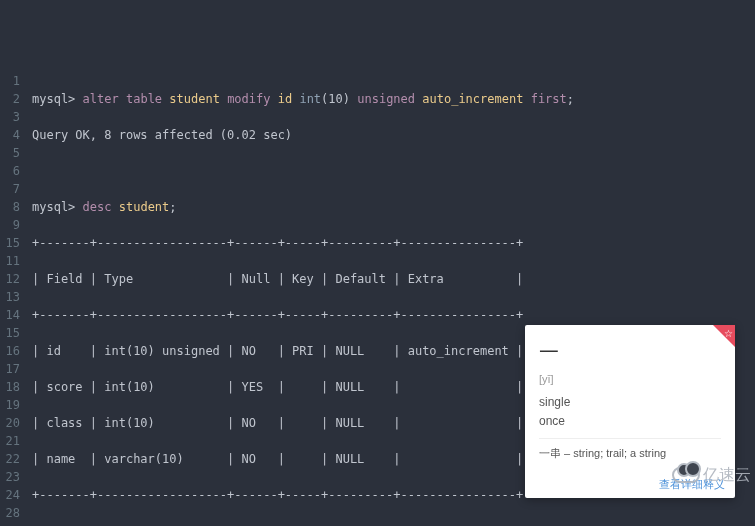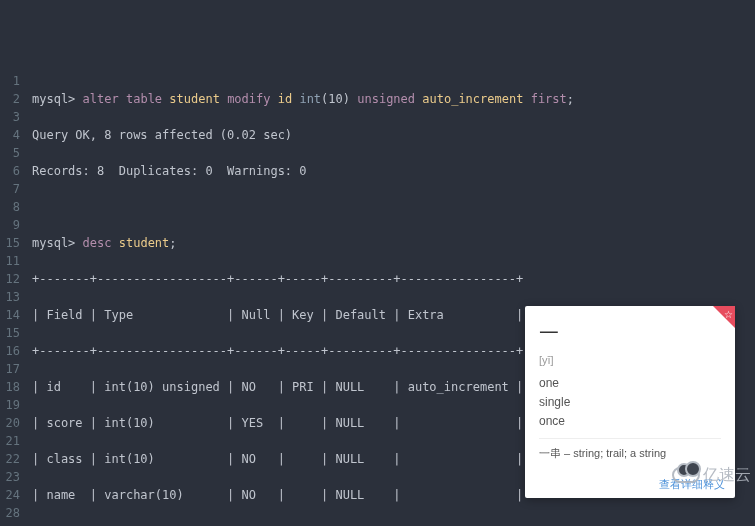--- a/index.html
+++ b/index.html
@@ -102,21 +102,20 @@
 </head>
 <body>
 
 
 
 <div class="code-area">
 <div class="gutter"><div>1</div><div>2</div><div>3</div><div>4</div><div>5</div><div>6</div><div>7</div><div>8</div><div>9</div><div>15</div><div>11</div><div>12</div><div>13</div><div>14</div><div>15</div><div>16</div><div>17</div><div>18</div><div>19</div><div>20</div><div>21</div><div>22</div><div>23</div><div>24</div><div>28</div><div>26</div></div>
 <div class="lines">
 <div><span class="prompt">mysql&gt;</span> <span class="kw">alter</span> <span class="kw">table</span> <span class="id">student</span> <span class="kw">modify</span> <span class="id">id</span> <span class="fn">int</span><span>(10)</span> <span class="kw">unsigned</span> <span class="id">auto_increment</span> <span class="kw">first</span><span>;</span></div>
 <div>Query OK, 8 rows affected (0.02 sec)</div>
-<div>Records: 8  Duplicates: 0  Warnings: 0</div>
 <div> </div>
 <div><span class="prompt">mysql&gt;</span> <span class="kw">desc</span> <span class="id">student</span><span>;</span></div>
 <div>+-------+------------------+------+-----+---------+----------------+</div>
 <div>| Field | Type             | Null | Key | Default | Extra          |</div>
 <div>+-------+------------------+------+-----+---------+----------------+</div>
 <div>| id    | int(10) unsigned | NO   | PRI | NULL    | auto_increment |</div>
 <div>| score | int(10)          | YES  |     | NULL    |                |</div>
 <div>| class | int(10)          | NO   |     | NULL    |                |</div>
 <div>| name  | varchar(10)      | NO   |     | NULL    |                |</div>
 <div>+-------+------------------+------+-----+---------+----------------+</div>
@@ -139,21 +138,20 @@
 </div>
 </div>
 
 <div class="dict-popup">
   <div class="dict-star"></div>
   <div class="dict-star-icon">☆</div>
   <div class="dict-body">
     <div class="dict-headword">一</div>
     <div class="dict-pron">[yī]</div>
     <div class="dict-defs">
-      <div>one</div>
       <div>single</div>
       <div>once</div>
     </div>
     <hr class="dict-hr">
     <div class="dict-compounds">
       <div>一串 – string; trail; a string</div>
     </div>
   </div>
   <div class="dict-link">查看详细释义</div>
 </div>

